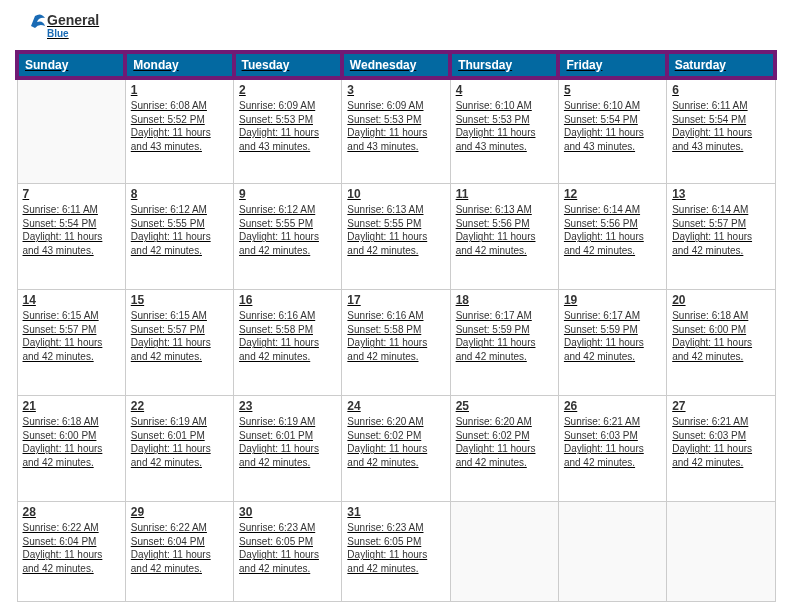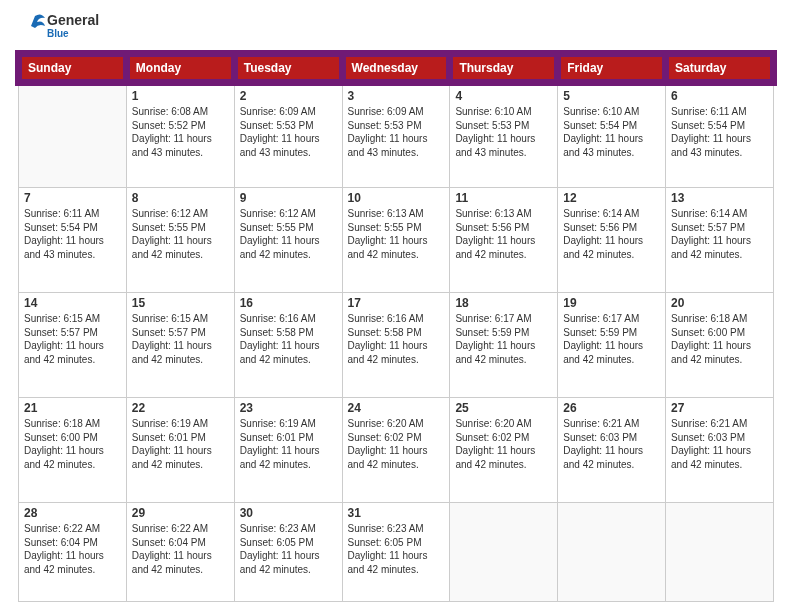--- a/index.html
+++ b/index.html
@@ -9,20 +9,21 @@
       font-family: Arial, sans-serif;
       background: #fff;
       overflow: hidden;
     }
     .page {
       width: 792px;
       height: 612px;
       padding: 10px 15px;
       display: flex;
       flex-direction: column;
+      text-decoration: underline;
     }
     .header {
       display: flex;
       justify-content: space-between;
       align-items: flex-start;
       margin-bottom: 8px;
     }
     .logo {
       display: flex;
       align-items: center;
@@ -40,26 +41,26 @@
       color: #555;
     }
     .calendar {
       flex: 1;
       border: 1px solid #ccc;
       border-collapse: collapse;
       width: 100%;
       table-layout: fixed;
     }
     .calendar th {
-      background-color: #b91c1c;
+      background-color: #0369a1;
       color: white;
       text-align: left;
       padding: 4px 6px;
       font-size: 12px;
-      border: 7px solid #701a75;
+      border: 4px solid #701a75;
     }
     .calendar td {
       border: 1px solid #ccc;
       vertical-align: top;
       padding: 3px 5px;
       font-size: 10px;
       color: #333;
       height: 82px;
     }
     .day-num {

